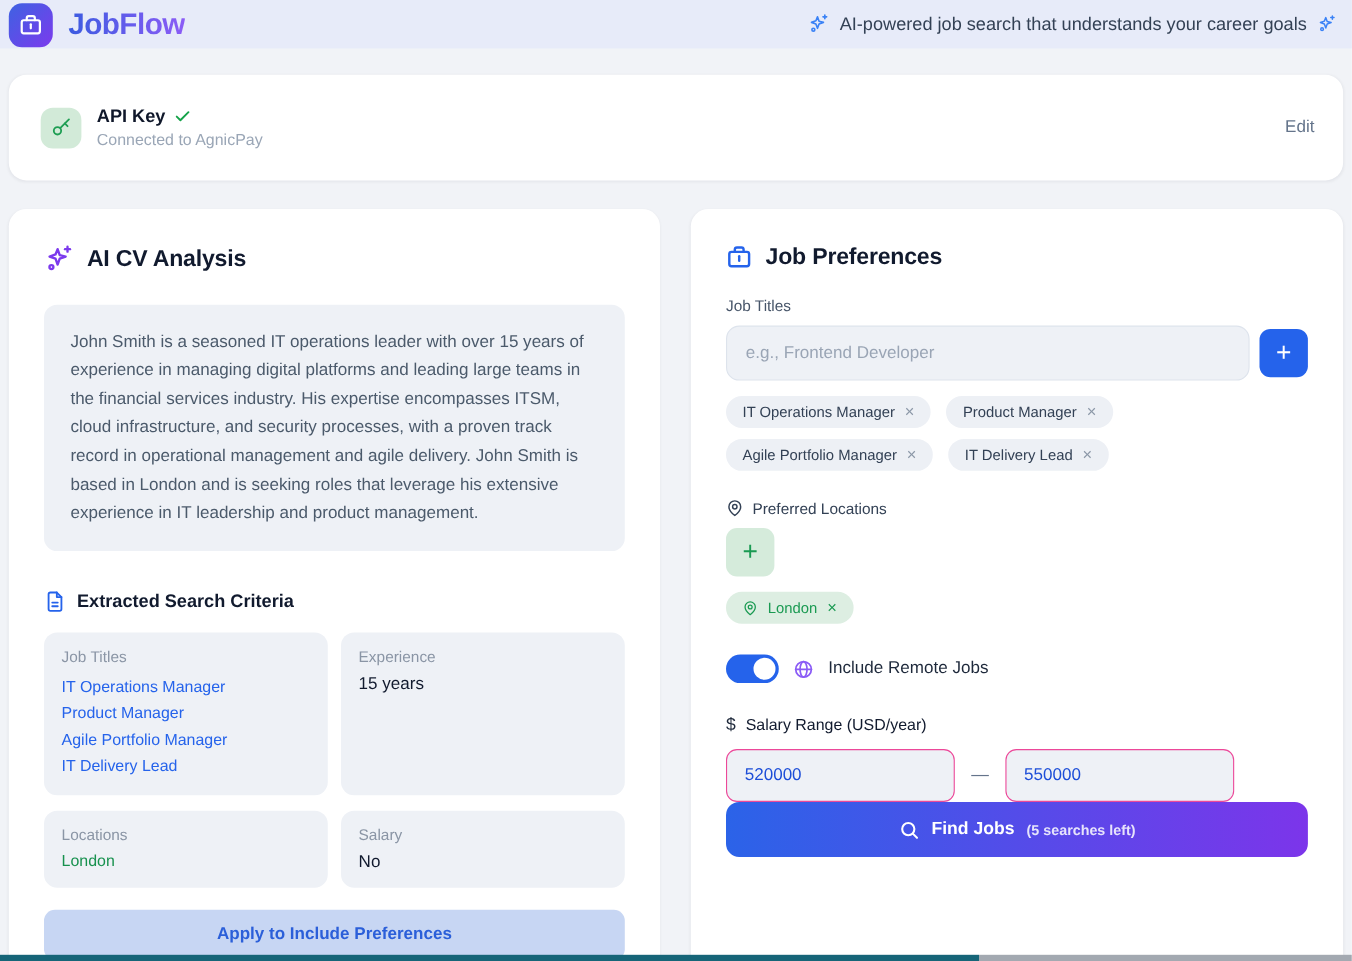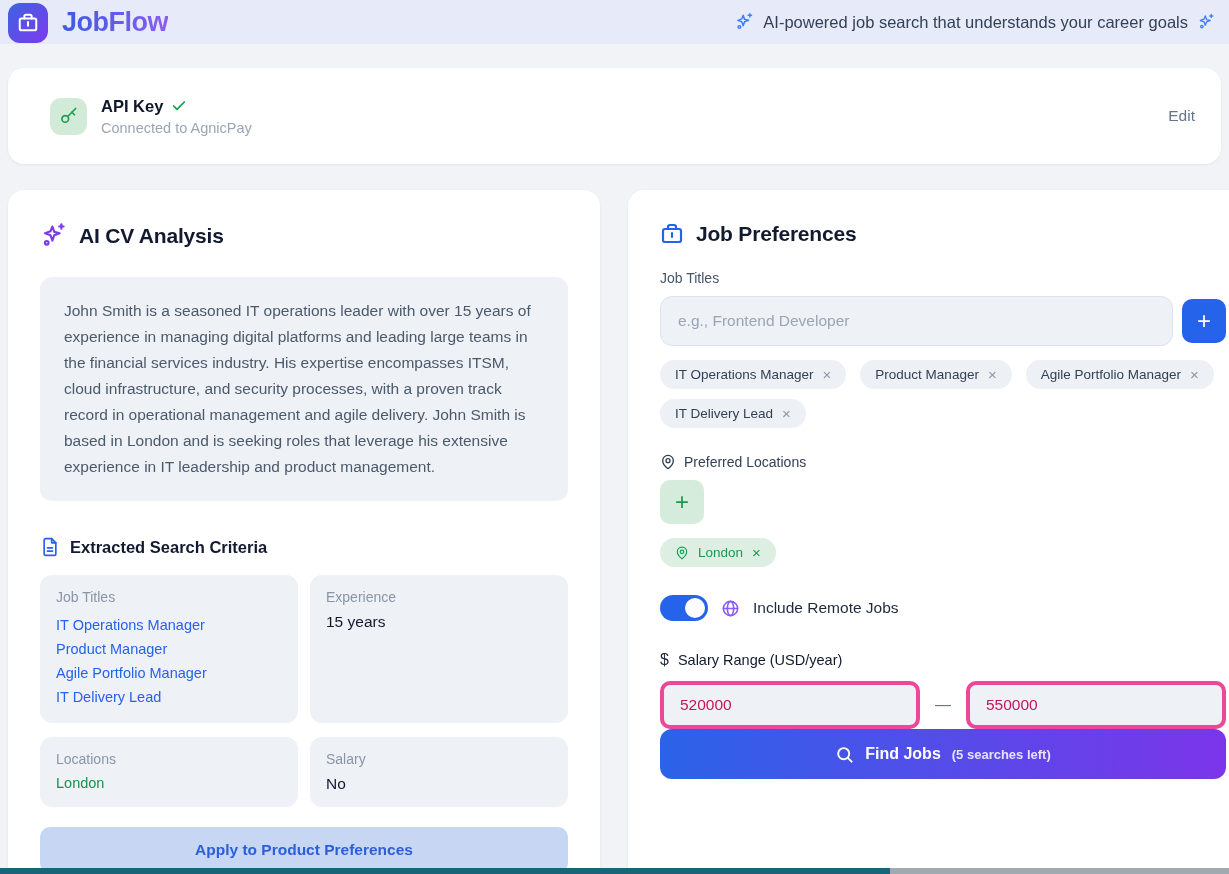--- a/index.html
+++ b/index.html
@@ -12,21 +12,21 @@
     background:linear-gradient(135deg,#3e62e2 0%,#7c3aed 100%);
     display:flex; align-items:center; justify-content:center; flex:0 0 auto; }
   .brand { margin-left:14px; font-size:27px; font-weight:700; letter-spacing:-0.5px;
     background:linear-gradient(90deg,#3b5be0,#8b5cf6);
     -webkit-background-clip:text; background-clip:text; color:transparent; }
   .tagline { margin-left:auto; display:flex; align-items:center; gap:9px;
     color:#334155; font-size:16.5px; }
 
   
   .api-card { margin:24px 8px 0 8px; background:#ffffff; border-radius:16px; height:96px;
-    box-shadow:0 1px 3px rgba(16,24,40,.06); display:flex; align-items:center; padding:0 26px 0 42px; }
+    box-shadow:0 1px 3px rgba(16,24,40,.06); display:flex; align-items:center; padding:0 26px 0 29px; }
   .key-badge { width:37px; height:37px; border-radius:11px; background:#d2ead8;
     display:flex; align-items:center; justify-content:center; flex:0 0 auto; }
   .api-text { margin-left:14px; }
   .api-title-row { display:flex; align-items:center; gap:8px; }
   .api-title { font-size:16.5px; font-weight:700; color:#0f172a; }
   .api-sub { font-size:14.5px; color:#9aa6b6; margin-top:4px; }
   .edit-link { margin-left:auto; color:#64748b; font-size:15.5px; cursor:pointer; }
 
   
   .cards-row { margin:26px 8px 0 8px; display:grid; grid-template-columns:592px 1fr; gap:28px;
@@ -68,22 +68,22 @@
   .tag-green { background:#ddeee2; color:#1a9a52; }
   .tag-green .tag-x { color:#1a9a52; }
   .section-gap { margin-top:26px; }
   .toggle-row { margin-top:28px; display:flex; align-items:center; gap:13px; }
   .toggle { width:48px; height:26px; border-radius:999px; background:#2563eb; position:relative; cursor:pointer; flex:0 0 auto; }
   .toggle-knob { position:absolute; top:3px; right:3px; width:20px; height:20px; border-radius:50%; background:#ffffff; }
   .toggle-label { font-size:15.5px; color:#1e293b; }
   .salary-head { margin-top:30px; display:flex; align-items:center; gap:9px; color:#111a2e; font-size:14.5px; }
   .dollar-glyph { font-size:16px; color:#1e293b; }
   .salary-row { margin-top:12px; display:flex; align-items:center; }
-  .salary-input { width:260px; height:48px; background:#eef1f6; border:4px solid #ec4899; border-radius:10px;
-    padding:0 16px; font-family:inherit; font-size:15.5px; color:#be185d; outline:none; }
+  .salary-input { width:208px; height:48px; background:#eef1f6; border:1px solid #ec4899; border-radius:10px;
+    padding:0 16px; font-family:inherit; font-size:15.5px; color:#1d4ed8; outline:none; }
   .salary-dash { width:46px; text-align:center; color:#64748b; font-size:16px; }
   .find-btn { width:100%; height:50px; border:none; border-radius:12px;
     background:linear-gradient(90deg,#2b63e8 0%,#7c35ea 100%); color:#ffffff; cursor:pointer;
     display:flex; align-items:center; justify-content:center; gap:11px; font-family:inherit; }
   .find-label { font-size:16px; font-weight:700; }
   .find-sub { font-size:13px; font-weight:600; opacity:.85; }
 
   
   .hscroll { position:absolute; left:0; bottom:0; width:100%; height:6px; display:flex; }
   .hscroll-thumb { width:890px; background:#166578; }
@@ -196,21 +196,21 @@
         <div class="criteria-box">
           <div class="crit-label">Locations</div>
           <div class="crit-green">London</div>
         </div>
         <div class="criteria-box">
           <div class="crit-label">Salary</div>
           <div class="crit-value">No</div>
         </div>
       </div>
 
-      <button class="apply-btn">Apply to Product Preferences</button>
+      <button class="apply-btn">Apply to Include Preferences</button>
     </div>
 
     <div class="card">
       <div class="card-title-row">
         <span>
           <svg width="24" height="24" viewBox="0 0 24 24" fill="none" stroke="#2563eb" stroke-width="2.2" stroke-linecap="round" stroke-linejoin="round">
             <rect x="3" y="7" width="18" height="13" rx="2"></rect>
             <path d="M8 7V5a2 2 0 0 1 2-2h4a2 2 0 0 1 2 2v2"></path>
             <path d="M12 11v4"></path>
           </svg>

